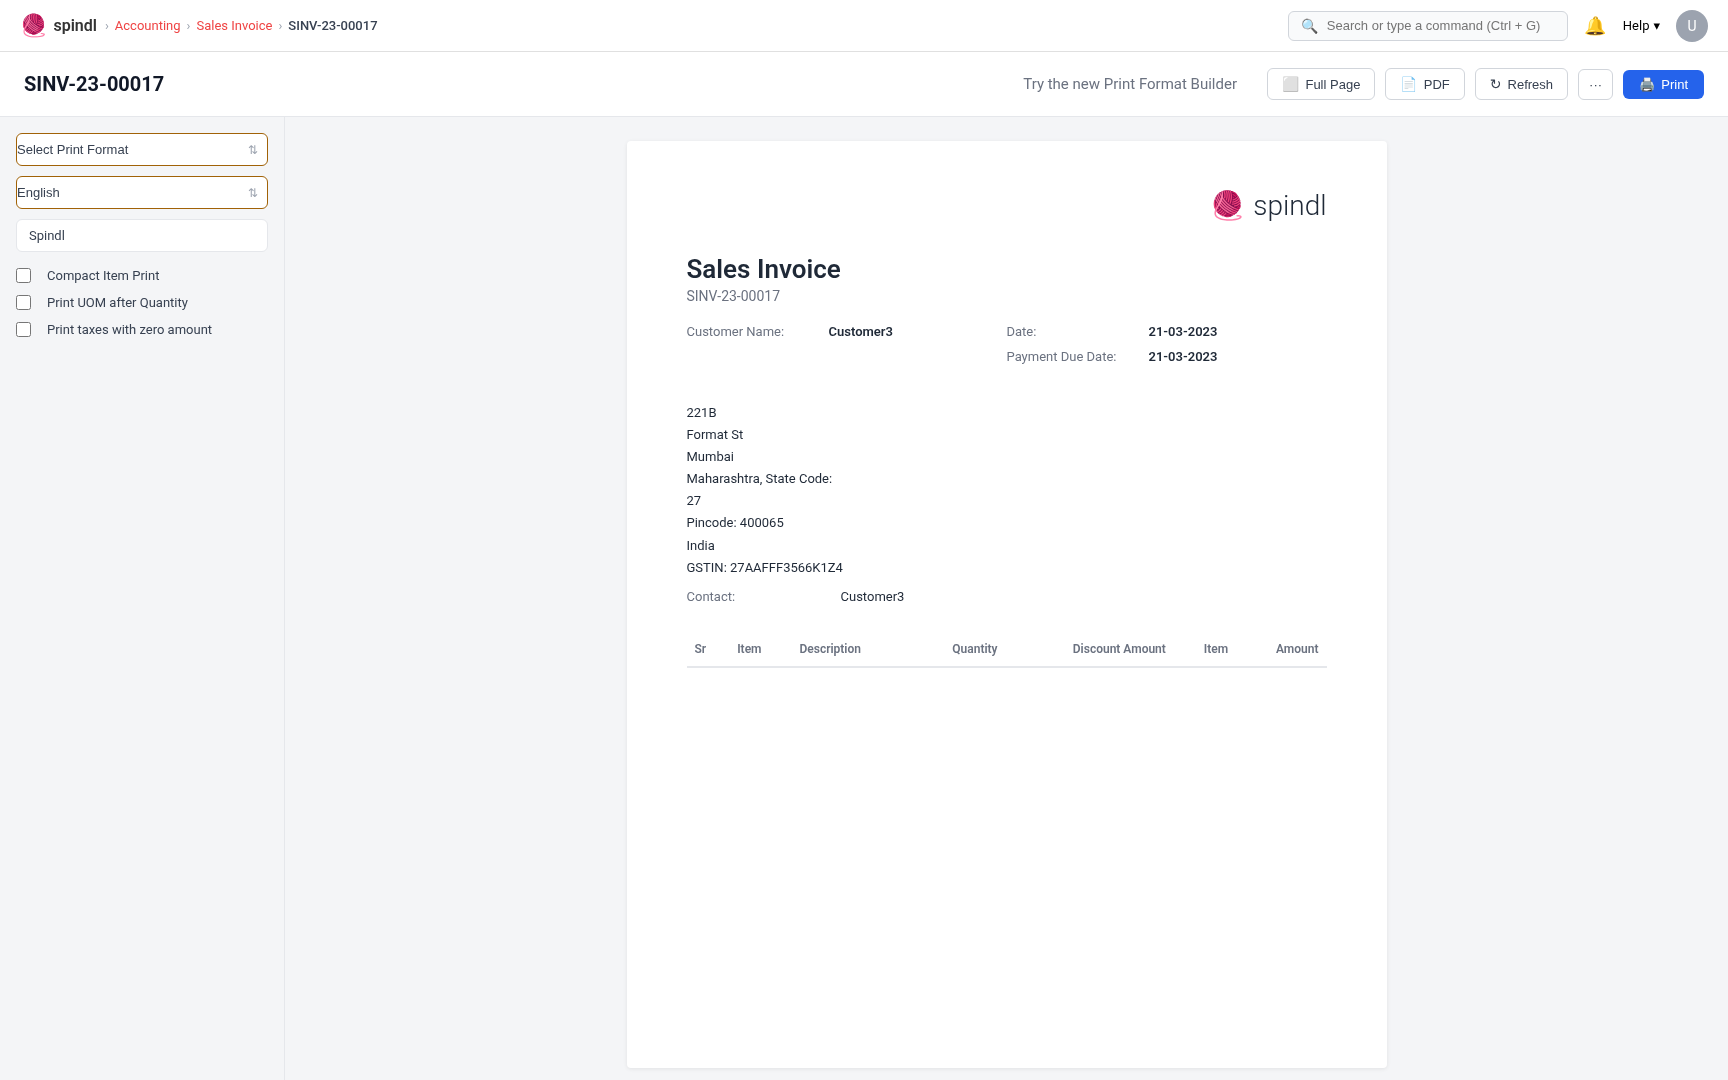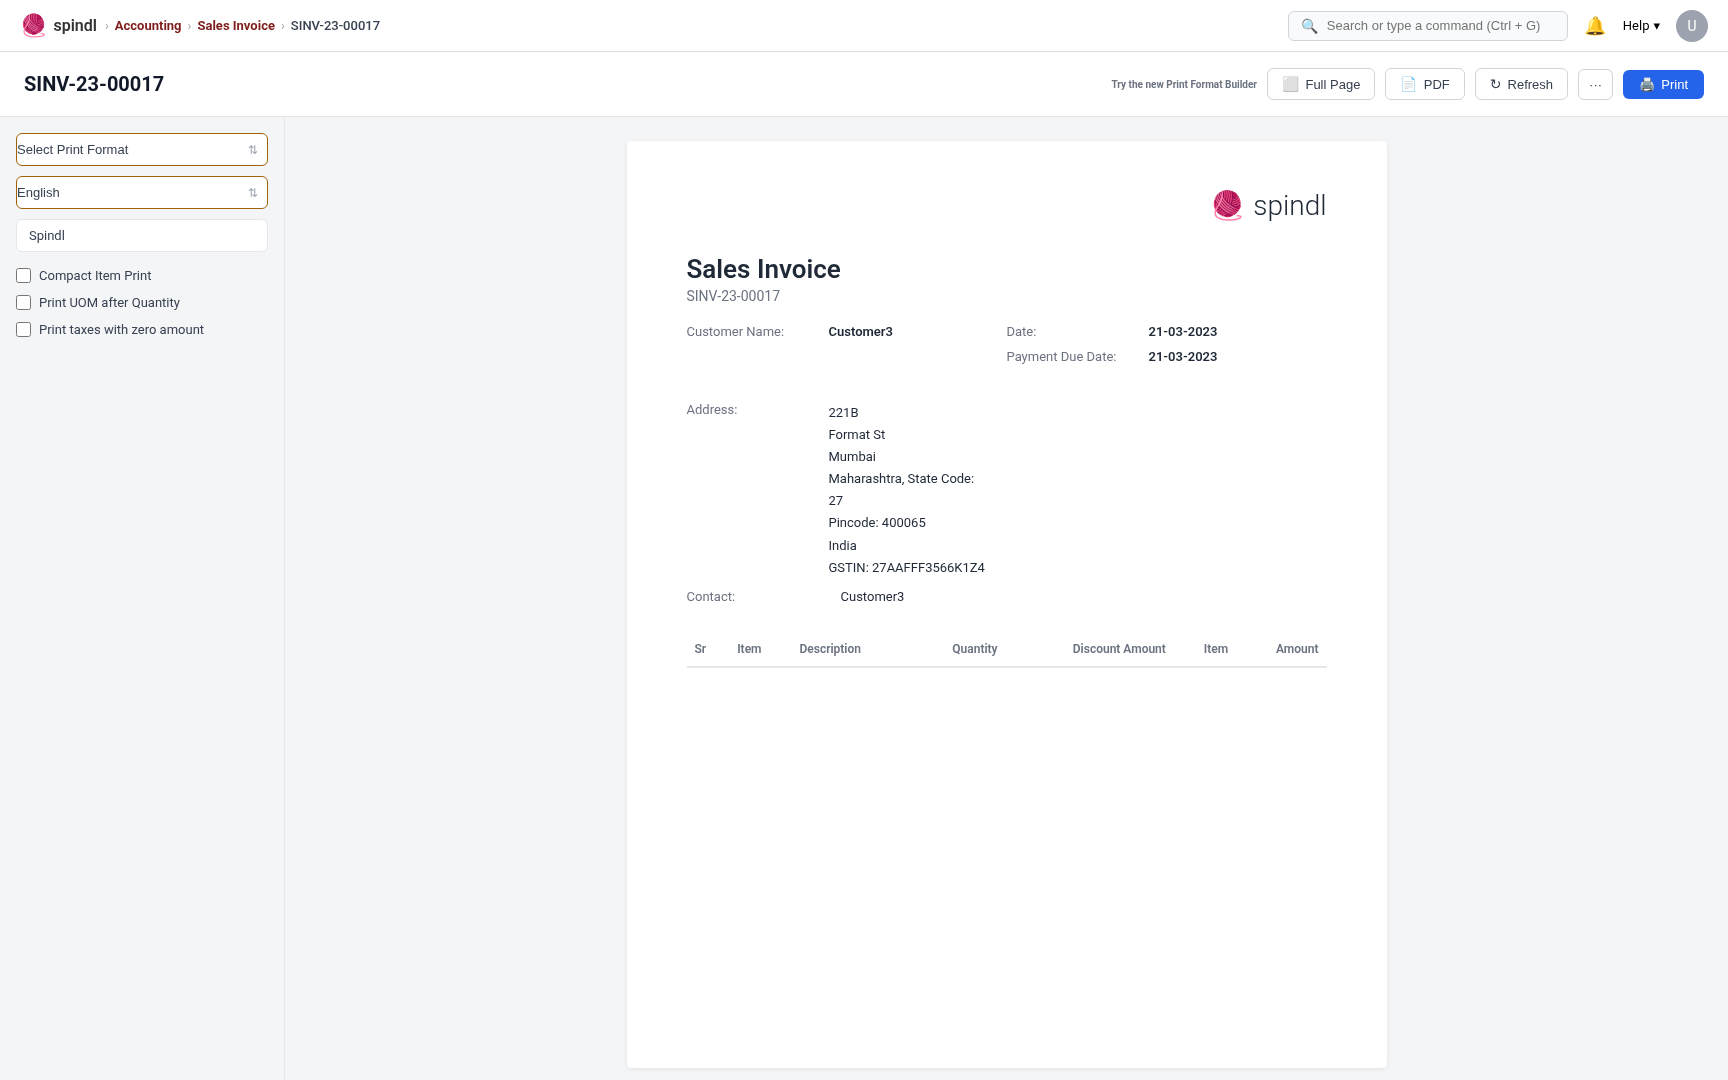--- a/index.html
+++ b/index.html
@@ -9,41 +9,41 @@
     .topnav {
       display: flex; align-items: center; justify-content: space-between;
       background: #fff; border-bottom: 1px solid #e0e0e0;
       padding: 0 20px; height: 52px;
     }
     .topnav-left { display: flex; align-items: center; gap: 8px; }
     .logo { display: flex; align-items: center; gap: 6px; font-weight: 600; font-size: 16px; }
     .logo-icon { font-size: 22px; }
     .breadcrumb { display: flex; align-items: center; gap: 6px; color: #6b7280; font-size: 13px; }
     .breadcrumb-sep { color: #9ca3af; }
-    .breadcrumb-link { color: #7f1d1d; cursor: pointer; font-weight: bold; }
+    .breadcrumb-link { color: #ef4444; cursor: pointer; }
     .breadcrumb-current { color: #374151; font-weight: 500; }
     .topnav-right { display: flex; align-items: center; gap: 16px; }
     .search-bar {
       display: flex; align-items: center; gap: 8px;
       border: 1px solid #d1d5db; border-radius: 6px;
       padding: 6px 12px; background: #f9fafb; width: 280px; cursor: text;
     }
     .search-bar input { border: none; background: transparent; outline: none; font-size: 13px; color: #6b7280; width: 100%; }
     .bell-icon { font-size: 18px; color: #6b7280; cursor: pointer; }
     .help-btn { display: flex; align-items: center; gap: 4px; font-size: 13px; color: #000000; cursor: pointer; }
     .avatar { width: 32px; height: 32px; border-radius: 50%; background: #9ca3af; overflow: hidden; display: flex; align-items: center; justify-content: center; color: #fff; font-size: 14px; }
 
     
     .page-header {
       display: flex; align-items: center; justify-content: space-between;
       padding: 16px 24px; background: #fff; border-bottom: 1px solid #e5e7eb;
     }
     .page-title { font-size: 20px; font-weight: 700; color: #111827; }
     .header-actions { display: flex; align-items: center; gap: 10px; }
-    .try-builder-text { font-size: 10px; color: #6b7280; margin-right: 0; font-weight: bold; }
+    .try-builder-text { font-size: 15px; color: #6b7280; margin-right: 20px; }
     .action-btn {
       display: flex; align-items: center; gap: 6px;
       padding: 7px 14px; border: 1px solid #d1d5db; border-radius: 6px;
       background: #fff; font-size: 13px; color: #374151; cursor: pointer;
       font-weight: 500;
     }
     .action-btn-icon { font-size: 14px; }
     .more-btn { padding: 7px 10px; }
     .print-btn {
       display: flex; align-items: center; gap: 6px;
@@ -69,21 +69,21 @@
     }
     .select-arrow {
       position: absolute; right: 10px; top: 50%; transform: translateY(-50%);
       pointer-events: none; color: #9ca3af; font-size: 12px;
     }
     .company-tag {
       background: #fff; border: 1px solid #e5e7eb; border-radius: 6px;
       padding: 8px 12px; font-size: 13px; color: #374151; margin-bottom: 16px;
     }
     .checkbox-group { display: flex; flex-direction: column; gap: 12px; }
-    .checkbox-item { display: flex; align-items: flex-start; gap: 8px; cursor: pointer; }
+    .checkbox-item { display: flex; align-items: flex-start; gap: 16px; cursor: pointer; }
     .checkbox-item input[type="checkbox"] { width: 15px; height: 15px; cursor: pointer; accent-color: #2563eb; }
     .checkbox-label { font-size: 13px; color: #374151; }
 
     
     .content-area {
       flex: 1; overflow-y: auto; padding: 24px;
       display: flex; justify-content: center;
     }
 
     
@@ -245,21 +245,20 @@
             <span class="info-value">21-03-2023</span>
           </div>
           <div class="info-row">
             <span class="info-label">Payment Due Date:</span>
             <span class="info-value">21-03-2023</span>
           </div>
         </div>
       </div>
 
       <div class="address-row">
-        <span class="address-label">Address:</span>
         <div class="address-content">
           <div>221B</div>
           <div>Format St</div>
           <div>Mumbai</div>
           <div>Maharashtra, State Code:</div>
           <div>27</div>
           <div>Pincode: 400065</div>
           <div>India</div>
           <div>GSTIN: 27AAFFF3566K1Z4</div>
         </div>

